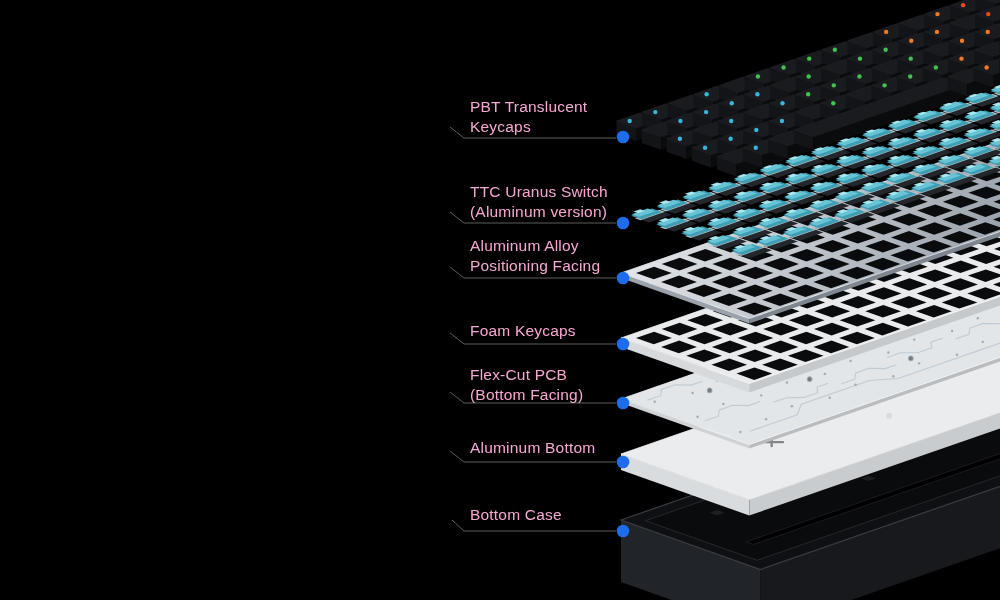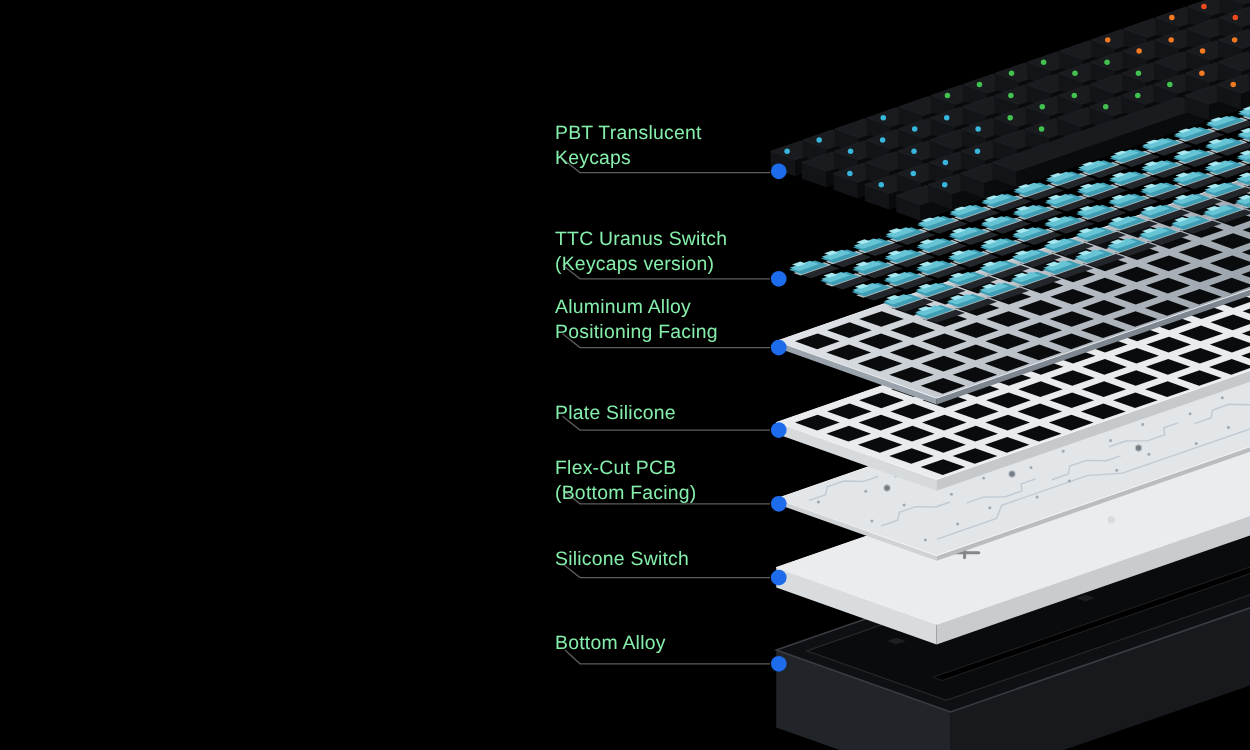--- a/index.html
+++ b/index.html
@@ -1,19 +1,19 @@
 <!DOCTYPE html>
 <html><head>
 <meta charset="utf-8">
 <style>
   html,body{margin:0;padding:0;background:#000;}
   .stage{position:relative;width:1000px;height:600px;background:#000;overflow:hidden;
          font-family:"Liberation Sans",sans-serif;}
   .stage svg{position:absolute;left:0;top:0;}
-  .label{position:absolute;left:444px;color:#86efac;font-size:15.5px;line-height:20px;
+  .label{position:absolute;left:470px;color:#f9a8d4;font-size:15.5px;line-height:20px;
          font-weight:500;letter-spacing:.2px;white-space:pre-line;}
   .leader{fill:none;stroke-width:1;opacity:.85;}
 </style>
 </head>
 <body>
 
 <div class="stage">
 
   <svg width="1000" height="600" viewBox="0 0 1000 600">
     <defs>
@@ -915,22 +915,22 @@
       <circle class="marker-dot" cx="623" cy="403" r="6.3" fill="#1c6ceb"></circle>
       <circle class="marker-dot" cx="623" cy="462" r="6.3" fill="#1c6ceb"></circle>
       <circle class="marker-dot" cx="623" cy="531" r="6.3" fill="#1c6ceb"></circle>
     </g>
   </svg>
 
   <div class="labels">
     <div class="label" style="top:97px">PBT Translucent
 Keycaps</div>
     <div class="label" style="top:182px">TTC Uranus Switch
-(Keycaps version)</div>
+(Aluminum version)</div>
     <div class="label" style="top:236px">Aluminum Alloy
 Positioning Facing</div>
-    <div class="label" style="top:321px">Plate Silicone</div>
+    <div class="label" style="top:321px">Foam Keycaps</div>
     <div class="label" style="top:365px">Flex-Cut PCB
 (Bottom Facing)</div>
-    <div class="label" style="top:438px">Silicone Switch</div>
-    <div class="label" style="top:505px">Bottom Alloy</div>
+    <div class="label" style="top:438px">Aluminum Bottom</div>
+    <div class="label" style="top:505px">Bottom Case</div>
   </div>
 </div>
 
 </body></html>

